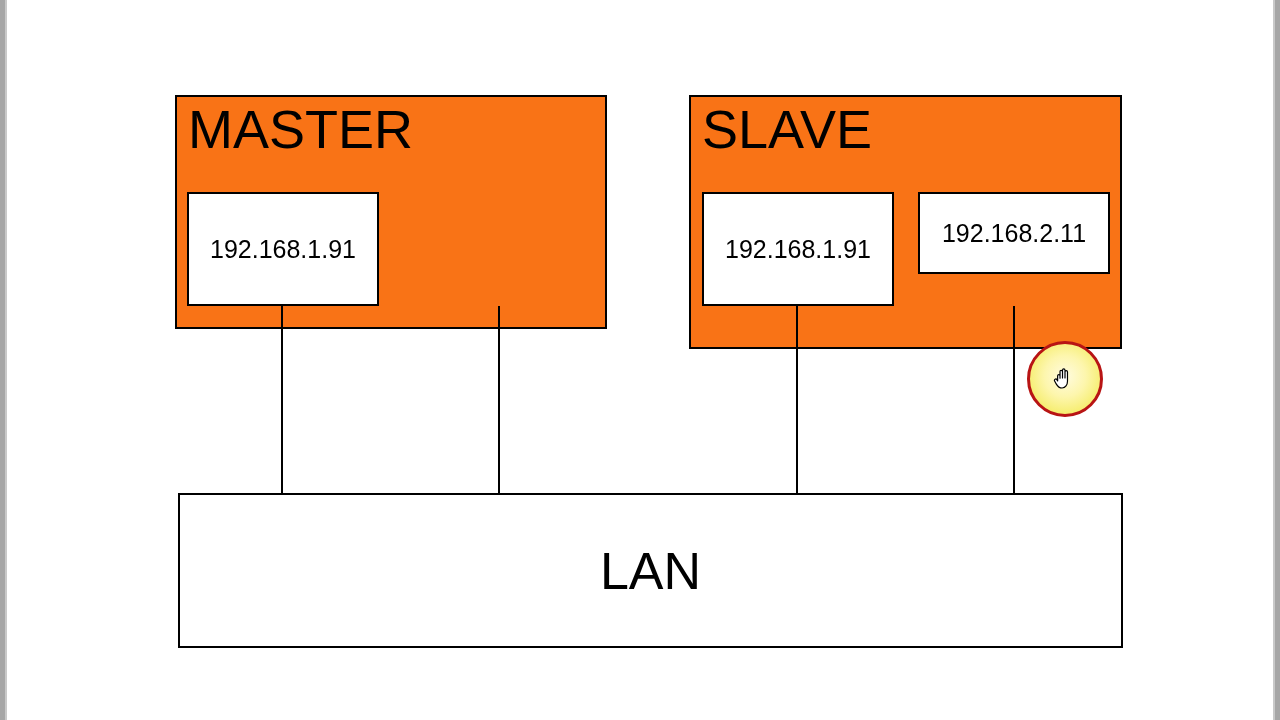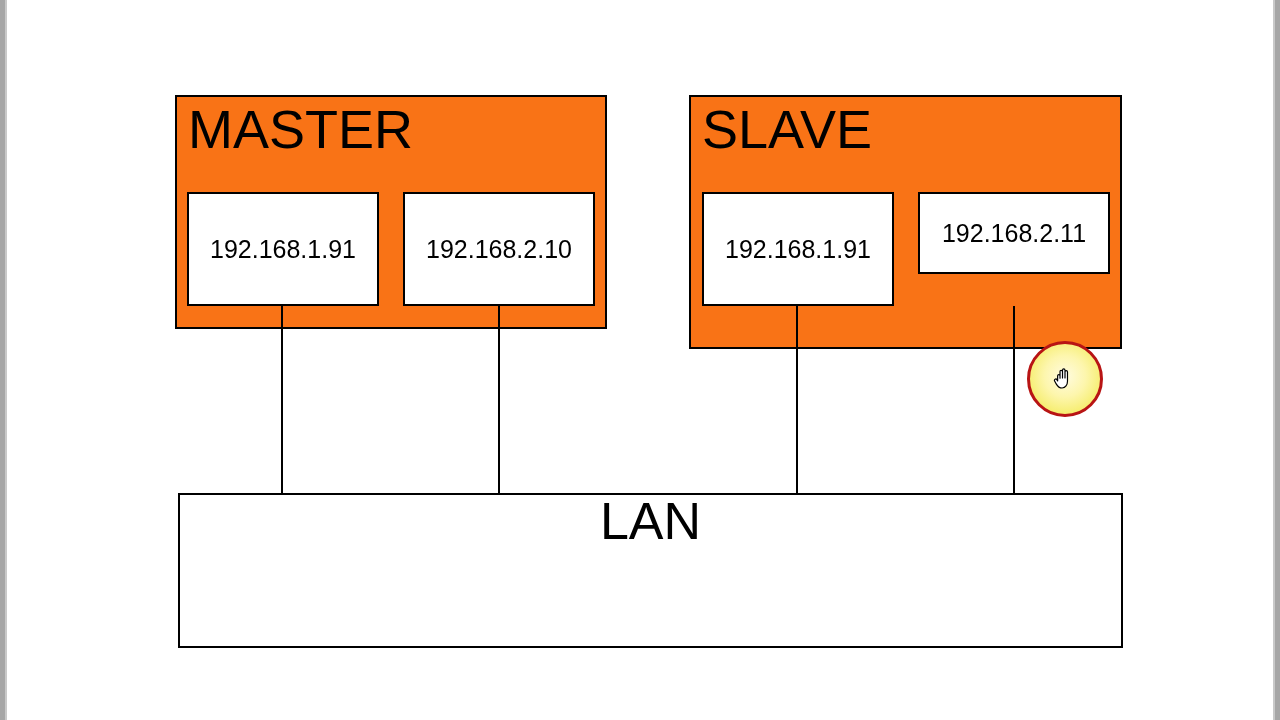--- a/index.html
+++ b/index.html
@@ -83,21 +83,21 @@
     width: 2px;
     background: #000000;
   }
 
   .lan-box {
     position: absolute;
     border: 2px solid #000000;
     background: #ffffff;
     box-sizing: border-box;
     display: flex;
-    align-items: flex-start;
+    align-items: center;
     justify-content: center;
   }
   .lan-label {
     font-size: 52px;
     line-height: 1;
     color: #000000;
   }
 
   
   .click-marker {
@@ -129,23 +129,20 @@
   <div class="edge-strip-inner right"></div>
 
   <div class="node-group" style="left:175px; top:95px; width:432px; height:234px;">
     <div class="node-group-title">MASTER</div>
   </div>
 
   <div class="iface-box" style="left:187px; top:192px; width:192px; height:114px;">
     <div class="iface-line">192.168.1.91</div>
   </div>
 
-  <div class="iface-box" style="left:403px; top:192px; width:192px; height:114px;">
-    <div class="iface-line">192.168.2.10</div>
-  </div>
 
   <div class="node-group" style="left:689px; top:95px; width:433px; height:254px;">
     <div class="node-group-title">SLAVE</div>
   </div>
 
   <div class="iface-box" style="left:702px; top:192px; width:192px; height:114px;">
     <div class="iface-line">192.168.1.91</div>
   </div>
 
   <div class="iface-box" style="left:918px; top:192px; width:192px; height:82px;">

